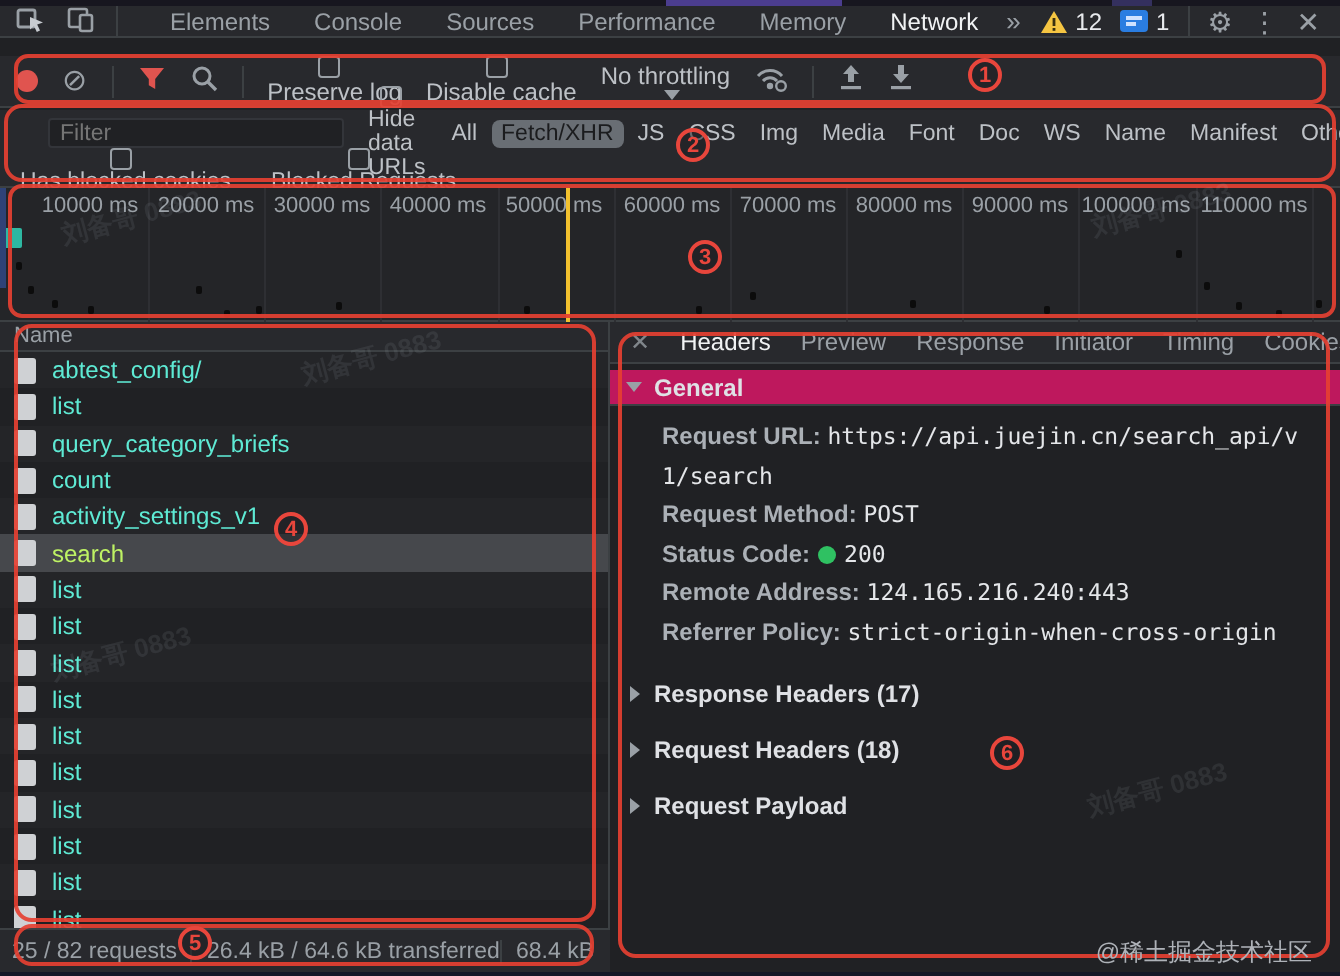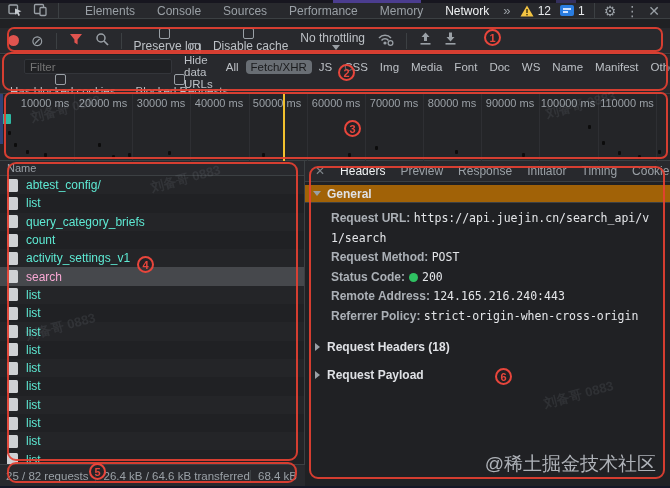--- a/index.html
+++ b/index.html
@@ -60,30 +60,30 @@
   .dot{position:absolute;width:3px;height:4px;background:#0c0c0c;border-radius:1px;}
   .left-sliver{position:absolute;left:0;top:91px;width:3px;height:50px;background:#2f4277;}
 
   
   .listpanel{position:absolute;left:0;top:158px;width:305px;height:303px;background:#202124;
     border-right:1px solid #3c4043;overflow:hidden;}
   .list-header{height:15px;line-height:15px;padding-left:7px;font-size:11px;color:#9aa0a6;
     border-bottom:1px solid #3c4043;background:#28292d;}
   .req-row{height:18.3px;display:flex;align-items:center;padding-left:7px;font-size:12px;color:#5eead4;}
   .req-row:nth-child(odd){background:#242528;}
-  .req-row.selected{background:#46484c;color:#f9a8d4;}
+  .req-row.selected{background:#46484c;color:#bef264;}
   .file-ic{width:11px;height:13px;background:#cfd1d4;border-radius:1.5px;margin-right:8px;flex:0 0 auto;}
 
   
   .detailpanel{position:absolute;left:305px;top:158px;width:365px;height:325px;background:#202124;overflow:hidden;}
   .det-tabs{height:21px;background:#28292d;border-bottom:1px solid #3c4043;display:flex;align-items:center;
     gap:15px;font-size:12px;color:#9aa0a6;padding-left:10px;}
   .det-tabs .x{color:#80868b;font-size:12px;}
   .det-tab.active{color:#f1f3f4;}
-  .sec-head{height:18px;background:#a16207;border-bottom:1px solid #3c4043;display:flex;align-items:center;
+  .sec-head{height:18px;background:#be185d;border-bottom:1px solid #3c4043;display:flex;align-items:center;
     font-size:12px;color:#dfe1e5;font-weight:bold;padding-left:8px;gap:6px;margin-top:3px;}
   .tri-down{display:inline-block;width:0;height:0;border-left:4px solid transparent;border-right:4px solid transparent;
     border-top:5px solid #9aa0a6;}
   .tri-right{display:inline-block;width:0;height:0;border-top:4px solid transparent;border-bottom:4px solid transparent;
     border-left:5px solid #9aa0a6;}
   .kv{padding:6px 10px 0 26px;font-size:12px;line-height:19.5px;}
   .kv .row{margin-bottom:0;}
   .key{color:#abb0b6;font-weight:bold;}
   .val{color:#e4e6e9;font-family:"DejaVu Sans Mono",monospace;font-size:11.5px;word-break:break-all;}
   .status-dot{display:inline-block;width:9px;height:9px;border-radius:50%;background:#2fc162;margin:0 4px 0 4px;vertical-align:-1px;}
@@ -98,21 +98,21 @@
 
   
   .ann-box{position:absolute;border:2.5px solid rgba(229,64,50,0.92);pointer-events:none;}
   .ann-num{position:absolute;width:17px;height:17px;border:2px solid #e8463c;border-radius:50%;
     color:#e8463c;font-size:11px;font-weight:bold;display:flex;align-items:center;justify-content:center;
     background:rgba(32,33,36,0.55);pointer-events:none;}
 
   
   .wm{position:absolute;transform:rotate(-15deg);color:rgba(205,210,220,0.09);font-size:13px;font-weight:bold;
     pointer-events:none;white-space:nowrap;}
-  .credit{position:absolute;right:14px;top:451px;color:#aeb2b8;font-size:19px;pointer-events:none;}
+  .credit{position:absolute;right:14px;top:468px;color:#aeb2b8;font-size:12px;pointer-events:none;}
 </style>
 </head>
 <body>
 
 <div class="screen">
   <div class="strip-top">
       <span class="seg1"></span>
       <span class="seg2"></span>
     </div>
 
@@ -396,20 +396,24 @@
           <span class="key">Remote Address:</span>
           <span class="val">124.165.216.240:443</span>
         </div>
         <div class="row">
           <span class="key">Referrer Policy:</span>
           <span class="val">strict-origin-when-cross-origin</span>
         </div>
       </div>
       <div class="collapsed">
         <span class="tri-right"></span>
+        <span>Response Headers (17)</span>
+      </div>
+      <div class="collapsed">
+        <span class="tri-right"></span>
         <span>Request Headers (18)</span>
       </div>
       <div class="collapsed">
         <span class="tri-right"></span>
         <span>Request Payload</span>
       </div>
     </div>
 
     <div class="statusbar">
       <span>25 / 82 requests</span>

